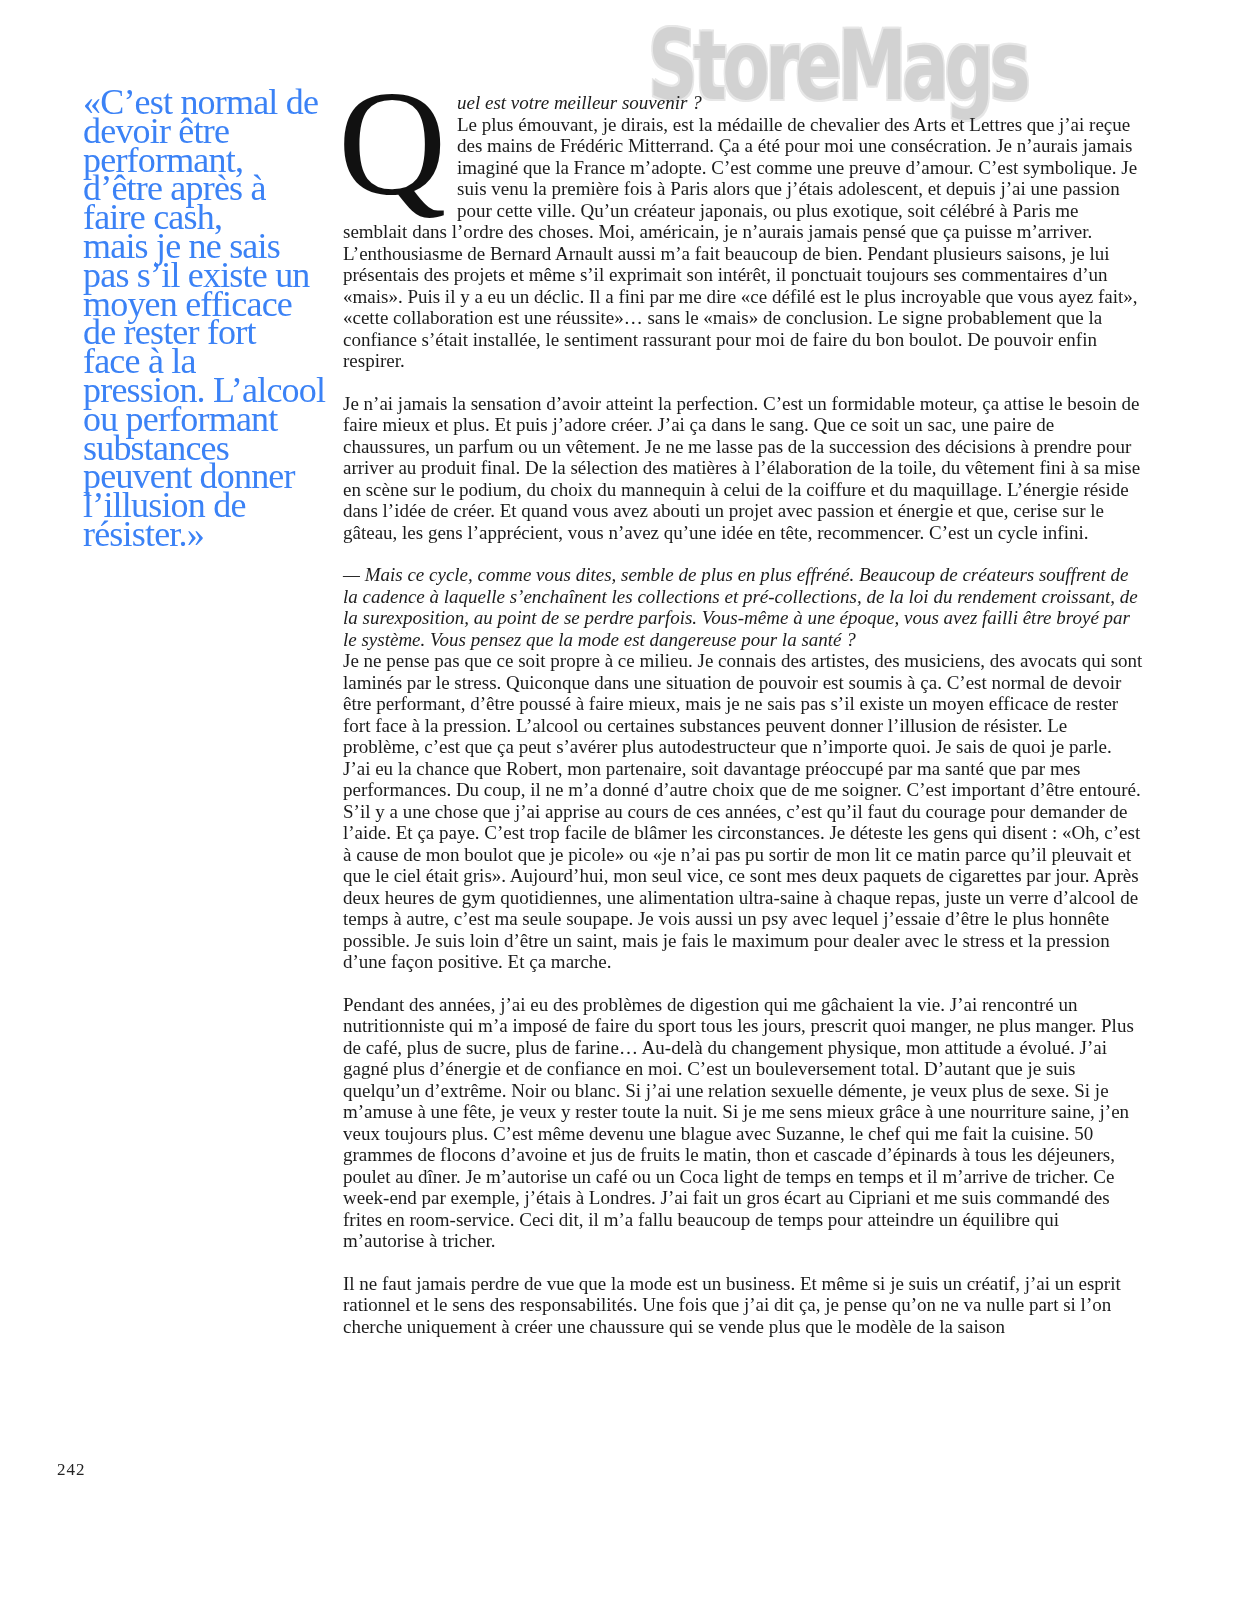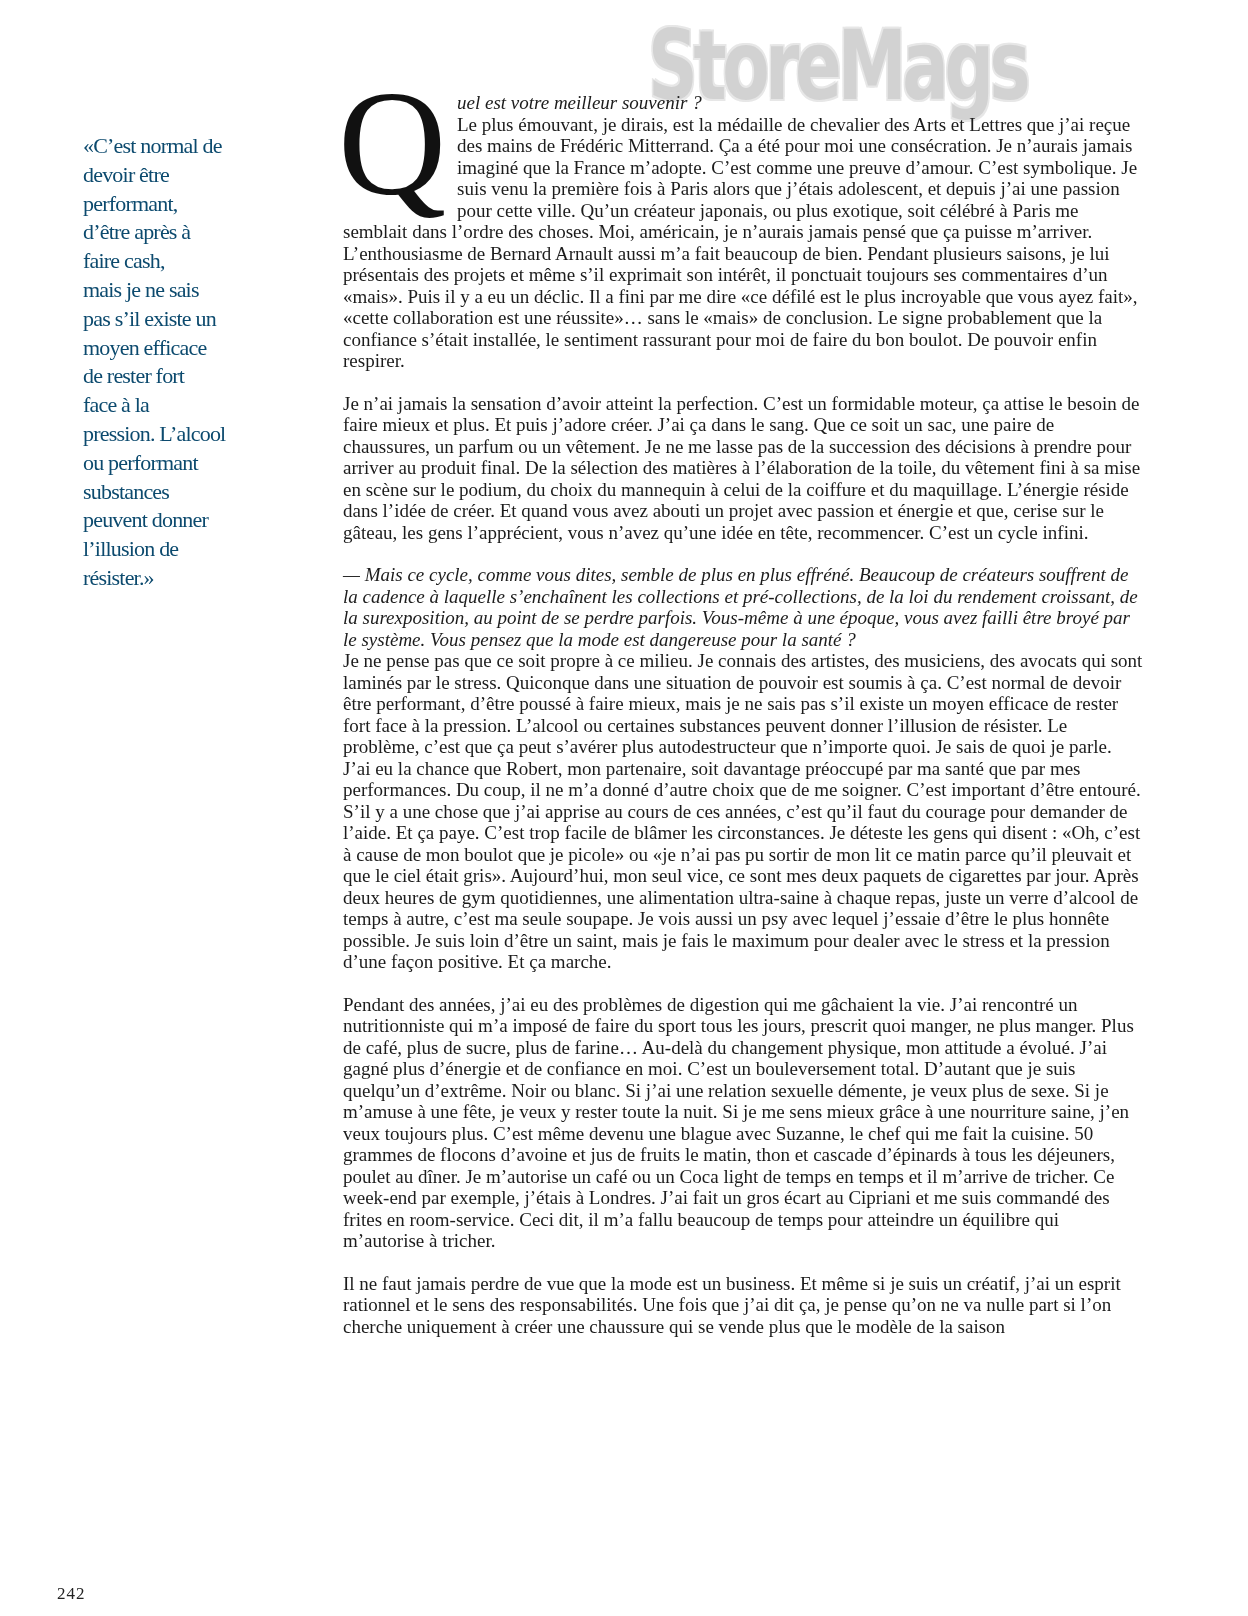--- a/index.html
+++ b/index.html
@@ -36,25 +36,24 @@
     white-space: nowrap;
     user-select: none;
   }
   
   .pullquote {
     position: absolute;
     left: 83px;
     top: 88px;
     width: 250px;
     font-family: "Liberation Serif", serif;
-    font-size: 22px;
+    font-size: 36px;
     line-height: 28.8px;
     letter-spacing: -0.8px;
-    color: #0c4a6e;
-    margin-top: 44px;
+    color: #3b82f6;
   }
   .pullquote .pq-line { white-space: nowrap; }
   
   .column {
     position: absolute;
     left: 343px;
     top: 92px;
     width: 800px;
     font-size: 19px;
     line-height: 21.5px;
@@ -72,21 +71,21 @@
     line-height: 103px;
     text-indent: -5px;
     color: #111111;
     font-family: "Liberation Serif", serif;
   }
   .qa-block { margin-top: 21px; }
   
   .folio {
     position: absolute;
     left: 57px;
-    top: 1584px;
+    top: 1460px;
     font-size: 17px;
     letter-spacing: 1px;
     color: #222222;
   }
 </style>
 </head>
 <body>
 
 <div id="page">
 

